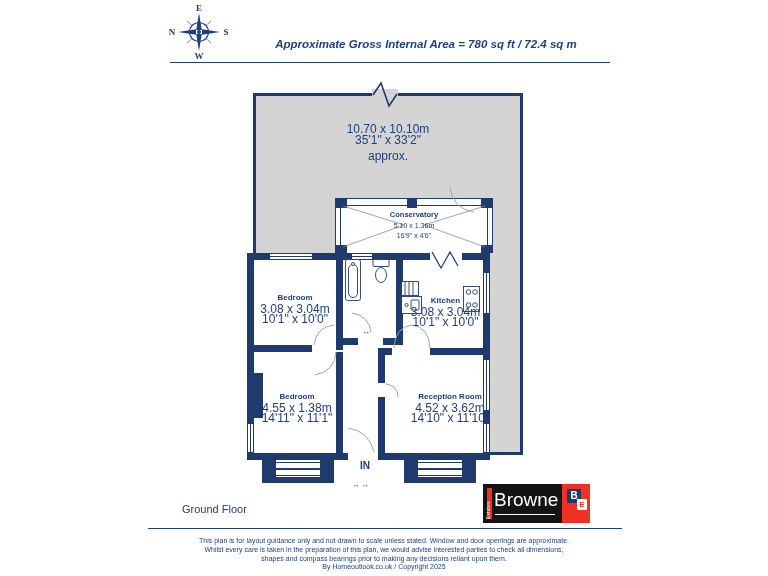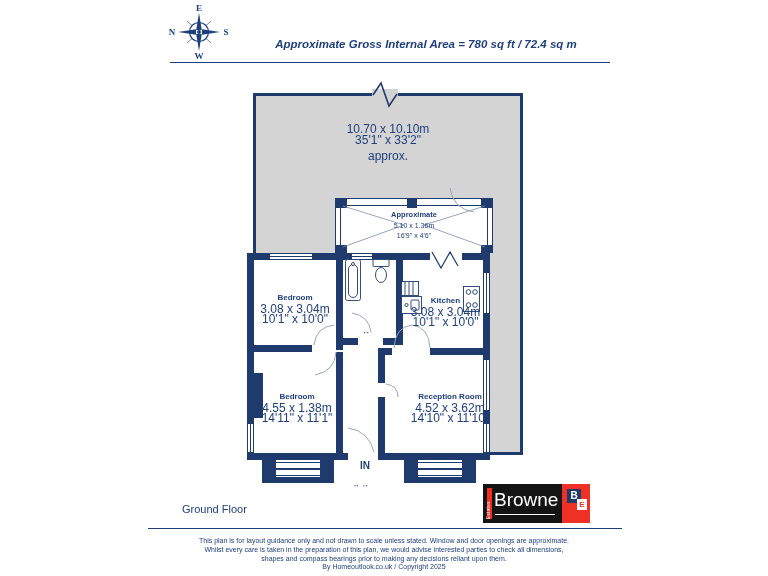--- a/index.html
+++ b/index.html
@@ -188,21 +188,21 @@
         <rect x="463.5" y="286.5" width="16" height="25"></rect>
         <circle cx="468.5" cy="292" r="2.3"></circle>
         <circle cx="475" cy="292" r="2.3"></circle>
         <circle cx="468.5" cy="305" r="2.3"></circle>
         <circle cx="475" cy="305" r="2.3"></circle>
       </g>
     </g>
   </svg>
 
   <div class="room-label" style="left:364px;top:210px;width:100px;">
-    <div class="rname" style="font-size:7.5px">Approximate</div>
+    <div class="rname" style="font-size:7.5px">Conservatory</div>
     <div class="rdim" style="font-size:7px">5.10 x 1.36m</div>
     <div class="rdim" style="font-size:7px">16'9" x 4'6"</div>
   </div>
   <div class="room-label" style="left:252px;top:293px;width:86px;">
     <div class="rname">Bedroom</div>
     <div class="rdim">3.08 x 3.04m</div>
     <div class="rdim">10'1" x 10'0"</div>
   </div>
   <div class="room-label" style="left:403px;top:296px;width:85px;">
     <div class="rname">Kitchen</div>

